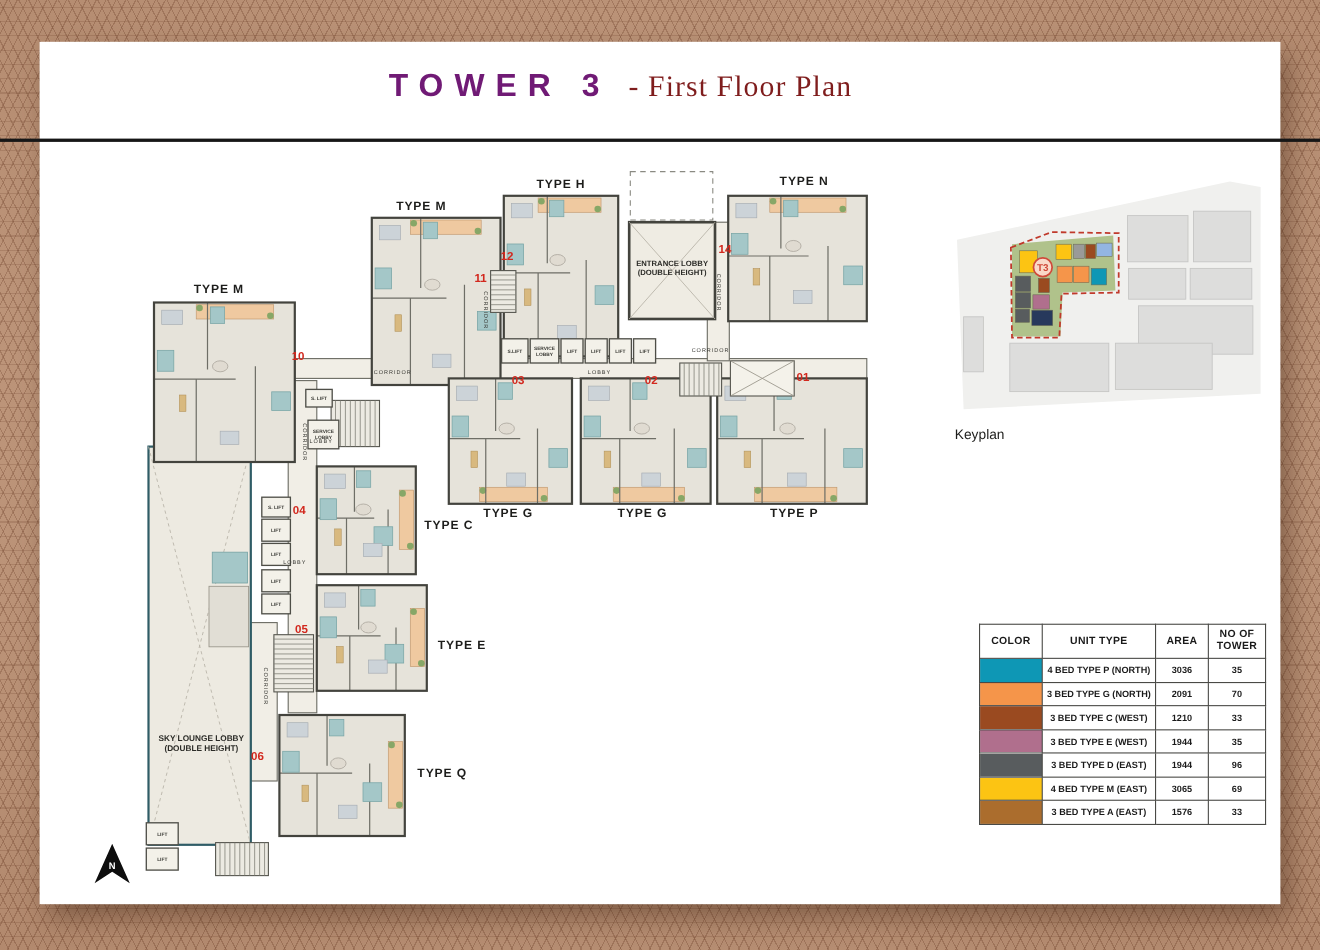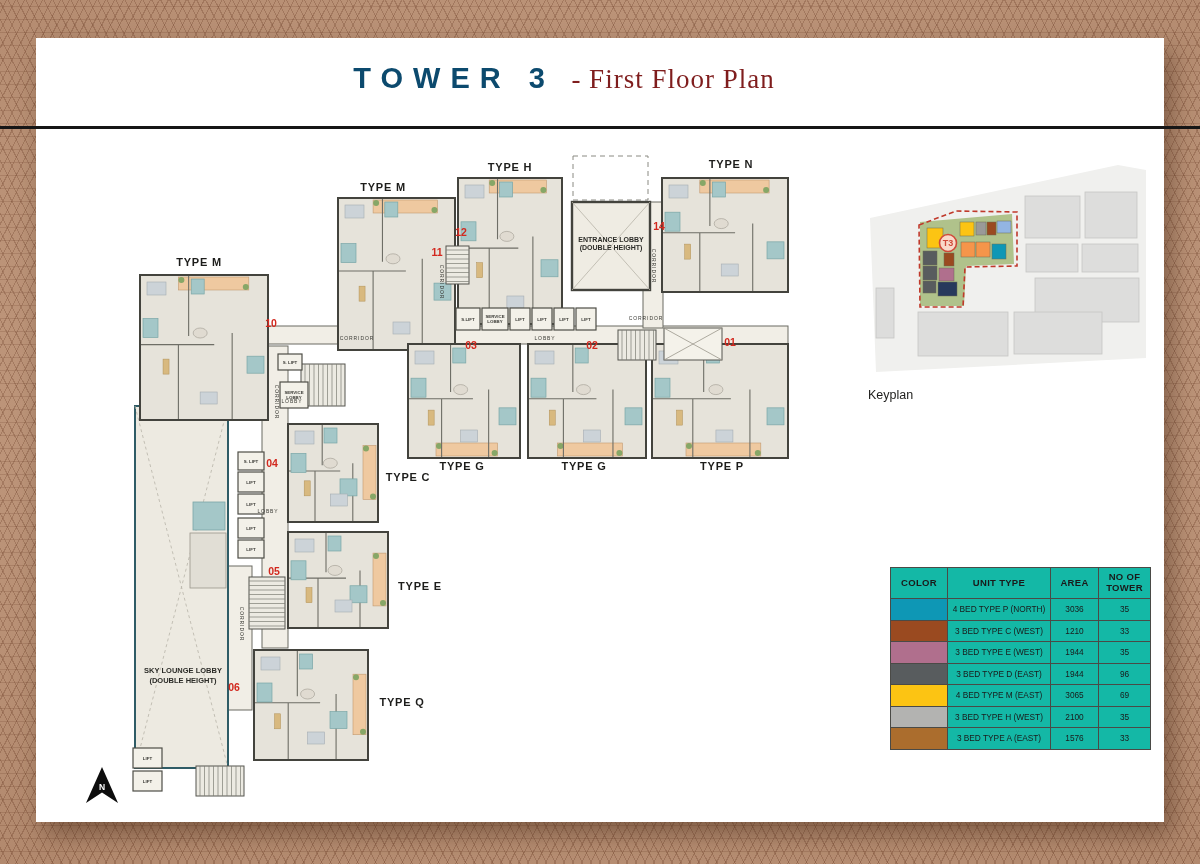--- a/index.html
+++ b/index.html
@@ -12,33 +12,33 @@
       repeating-linear-gradient(63deg, rgba(125,77,52,0) 0 7px, rgba(125,77,52,0.40) 7px 8px),
       repeating-linear-gradient(-63deg, rgba(125,77,52,0) 0 7px, rgba(125,77,52,0.40) 7px 8px),
       repeating-linear-gradient(0deg, rgba(125,77,52,0) 0 12px, rgba(125,77,52,0.28) 12px 13px);
   }
   .sheet{
     position:absolute;left:36px;top:38px;width:1128px;height:784px;background:#ffffff;
     box-shadow:8px 12px 24px rgba(70,40,22,.5);
   }
   .title{position:absolute;top:62px;left:0;width:1200px;text-align:center;z-index:6;}
   .title-inner{display:inline-block;transform:translateX(-36px);white-space:nowrap;}
-  .title-main{font-weight:bold;font-size:29px;letter-spacing:10px;color:#0c4a6e;}
+  .title-main{font-weight:bold;font-size:29px;letter-spacing:10px;color:#701a75;}
   .title-sub{font-family:"Liberation Serif",serif;font-size:27px;color:#7f1d1d;margin-left:12px;letter-spacing:1px;}
   .divider{position:absolute;top:126px;left:0;width:1200px;height:3px;background:#161616;z-index:5;}
   #plan-svg{position:absolute;left:0;top:0;z-index:3;}
   .keyplan-caption{position:absolute;left:868px;top:388px;z-index:4;font-weight:normal;font-size:12.5px;color:#1d1d1b;}
   .legend{position:absolute;left:890px;top:567px;z-index:4;}
-  table.legend-table{border-collapse:collapse;table-layout:fixed;background:#14b8a6;}
+  table.legend-table{border-collapse:collapse;table-layout:fixed;background:#ffffff;}
   table.legend-table th, table.legend-table td{
     border:1.4px solid #4a4a46;text-align:center;vertical-align:middle;
     color:#1a1a1a;padding:0;overflow:hidden;white-space:nowrap;
   }
   table.legend-table th{font-size:9.5px;font-weight:bold;height:30px;letter-spacing:.3px;white-space:normal;line-height:1.15;}
-  table.legend-table td{font-size:8.3px;font-weight:normal;height:20.5px;}
+  table.legend-table td{font-size:8.3px;font-weight:bold;height:20.5px;}
   col.c-color{width:57px;} col.c-type{width:103px;} col.c-area{width:48px;} col.c-units{width:52px;}
 </style>
 </head>
 <body>
 
 <div class="sheet"></div>
 
 <div class="title">
   <span class="title-inner">
     <span class="title-main">TOWER 3</span>
@@ -383,20 +383,26 @@
       </tr>
     </thead>
     <tbody id="legend-body">
         <tr>
           <td style="background: rgb(14, 151, 181);"></td>
           <td>4 BED TYPE P (NORTH)</td>
           <td>3036</td>
           <td>35</td>
         </tr>
         <tr>
+          <td style="background: rgb(245, 149, 74);"></td>
+          <td>3 BED TYPE G (NORTH)</td>
+          <td>2091</td>
+          <td>70</td>
+        </tr>
+        <tr>
           <td style="background: rgb(154, 74, 32);"></td>
           <td>3 BED TYPE C (WEST)</td>
           <td>1210</td>
           <td>33</td>
         </tr>
         <tr>
           <td style="background: rgb(176, 111, 141);"></td>
           <td>3 BED TYPE E (WEST)</td>
           <td>1944</td>
           <td>35</td>
@@ -407,26 +413,20 @@
           <td>1944</td>
           <td>96</td>
         </tr>
         <tr>
           <td style="background: rgb(252, 196, 19);"></td>
           <td>4 BED TYPE M (EAST)</td>
           <td>3065</td>
           <td>69</td>
         </tr>
         <tr>
-          <td style="background: rgb(179, 179, 177);"></td>
-          <td>3 BED TYPE H (WEST)</td>
-          <td>2100</td>
-          <td>35</td>
-        </tr>
-        <tr>
           <td style="background: rgb(171, 109, 45);"></td>
           <td>3 BED TYPE A (EAST)</td>
           <td>1576</td>
           <td>33</td>
         </tr>
       </tbody>
   </table>
 </div>
 
 </body></html>

